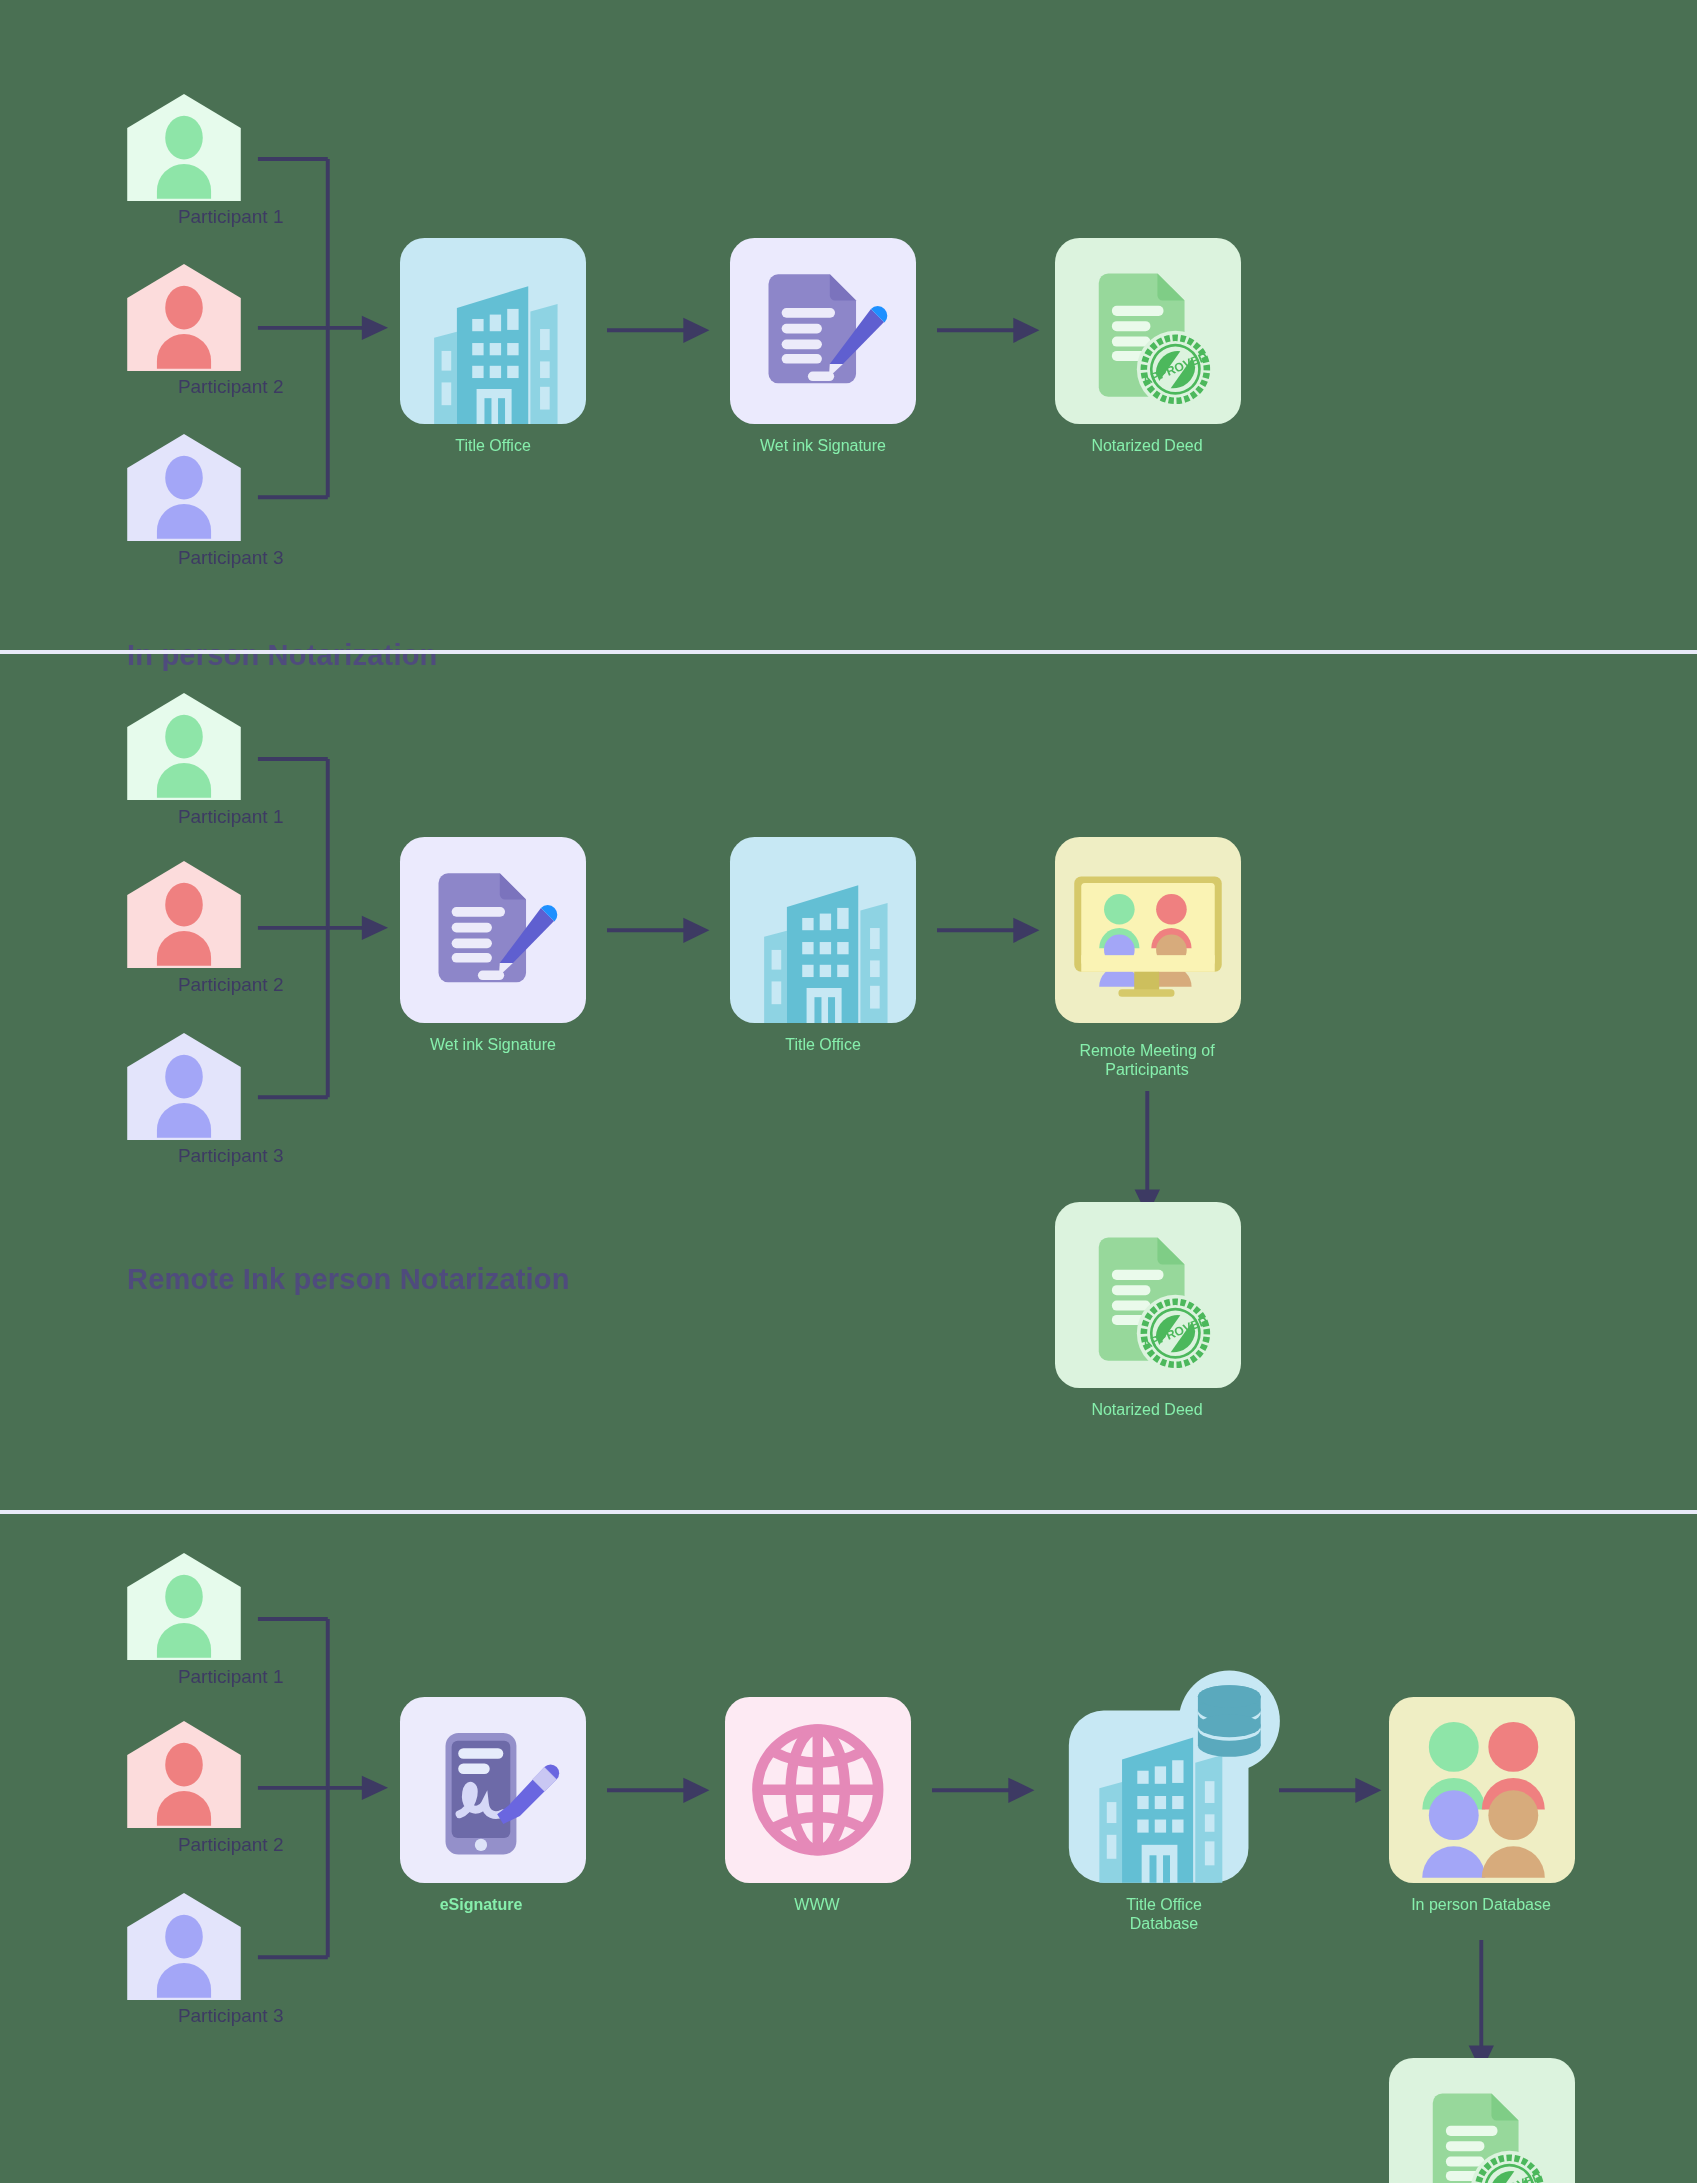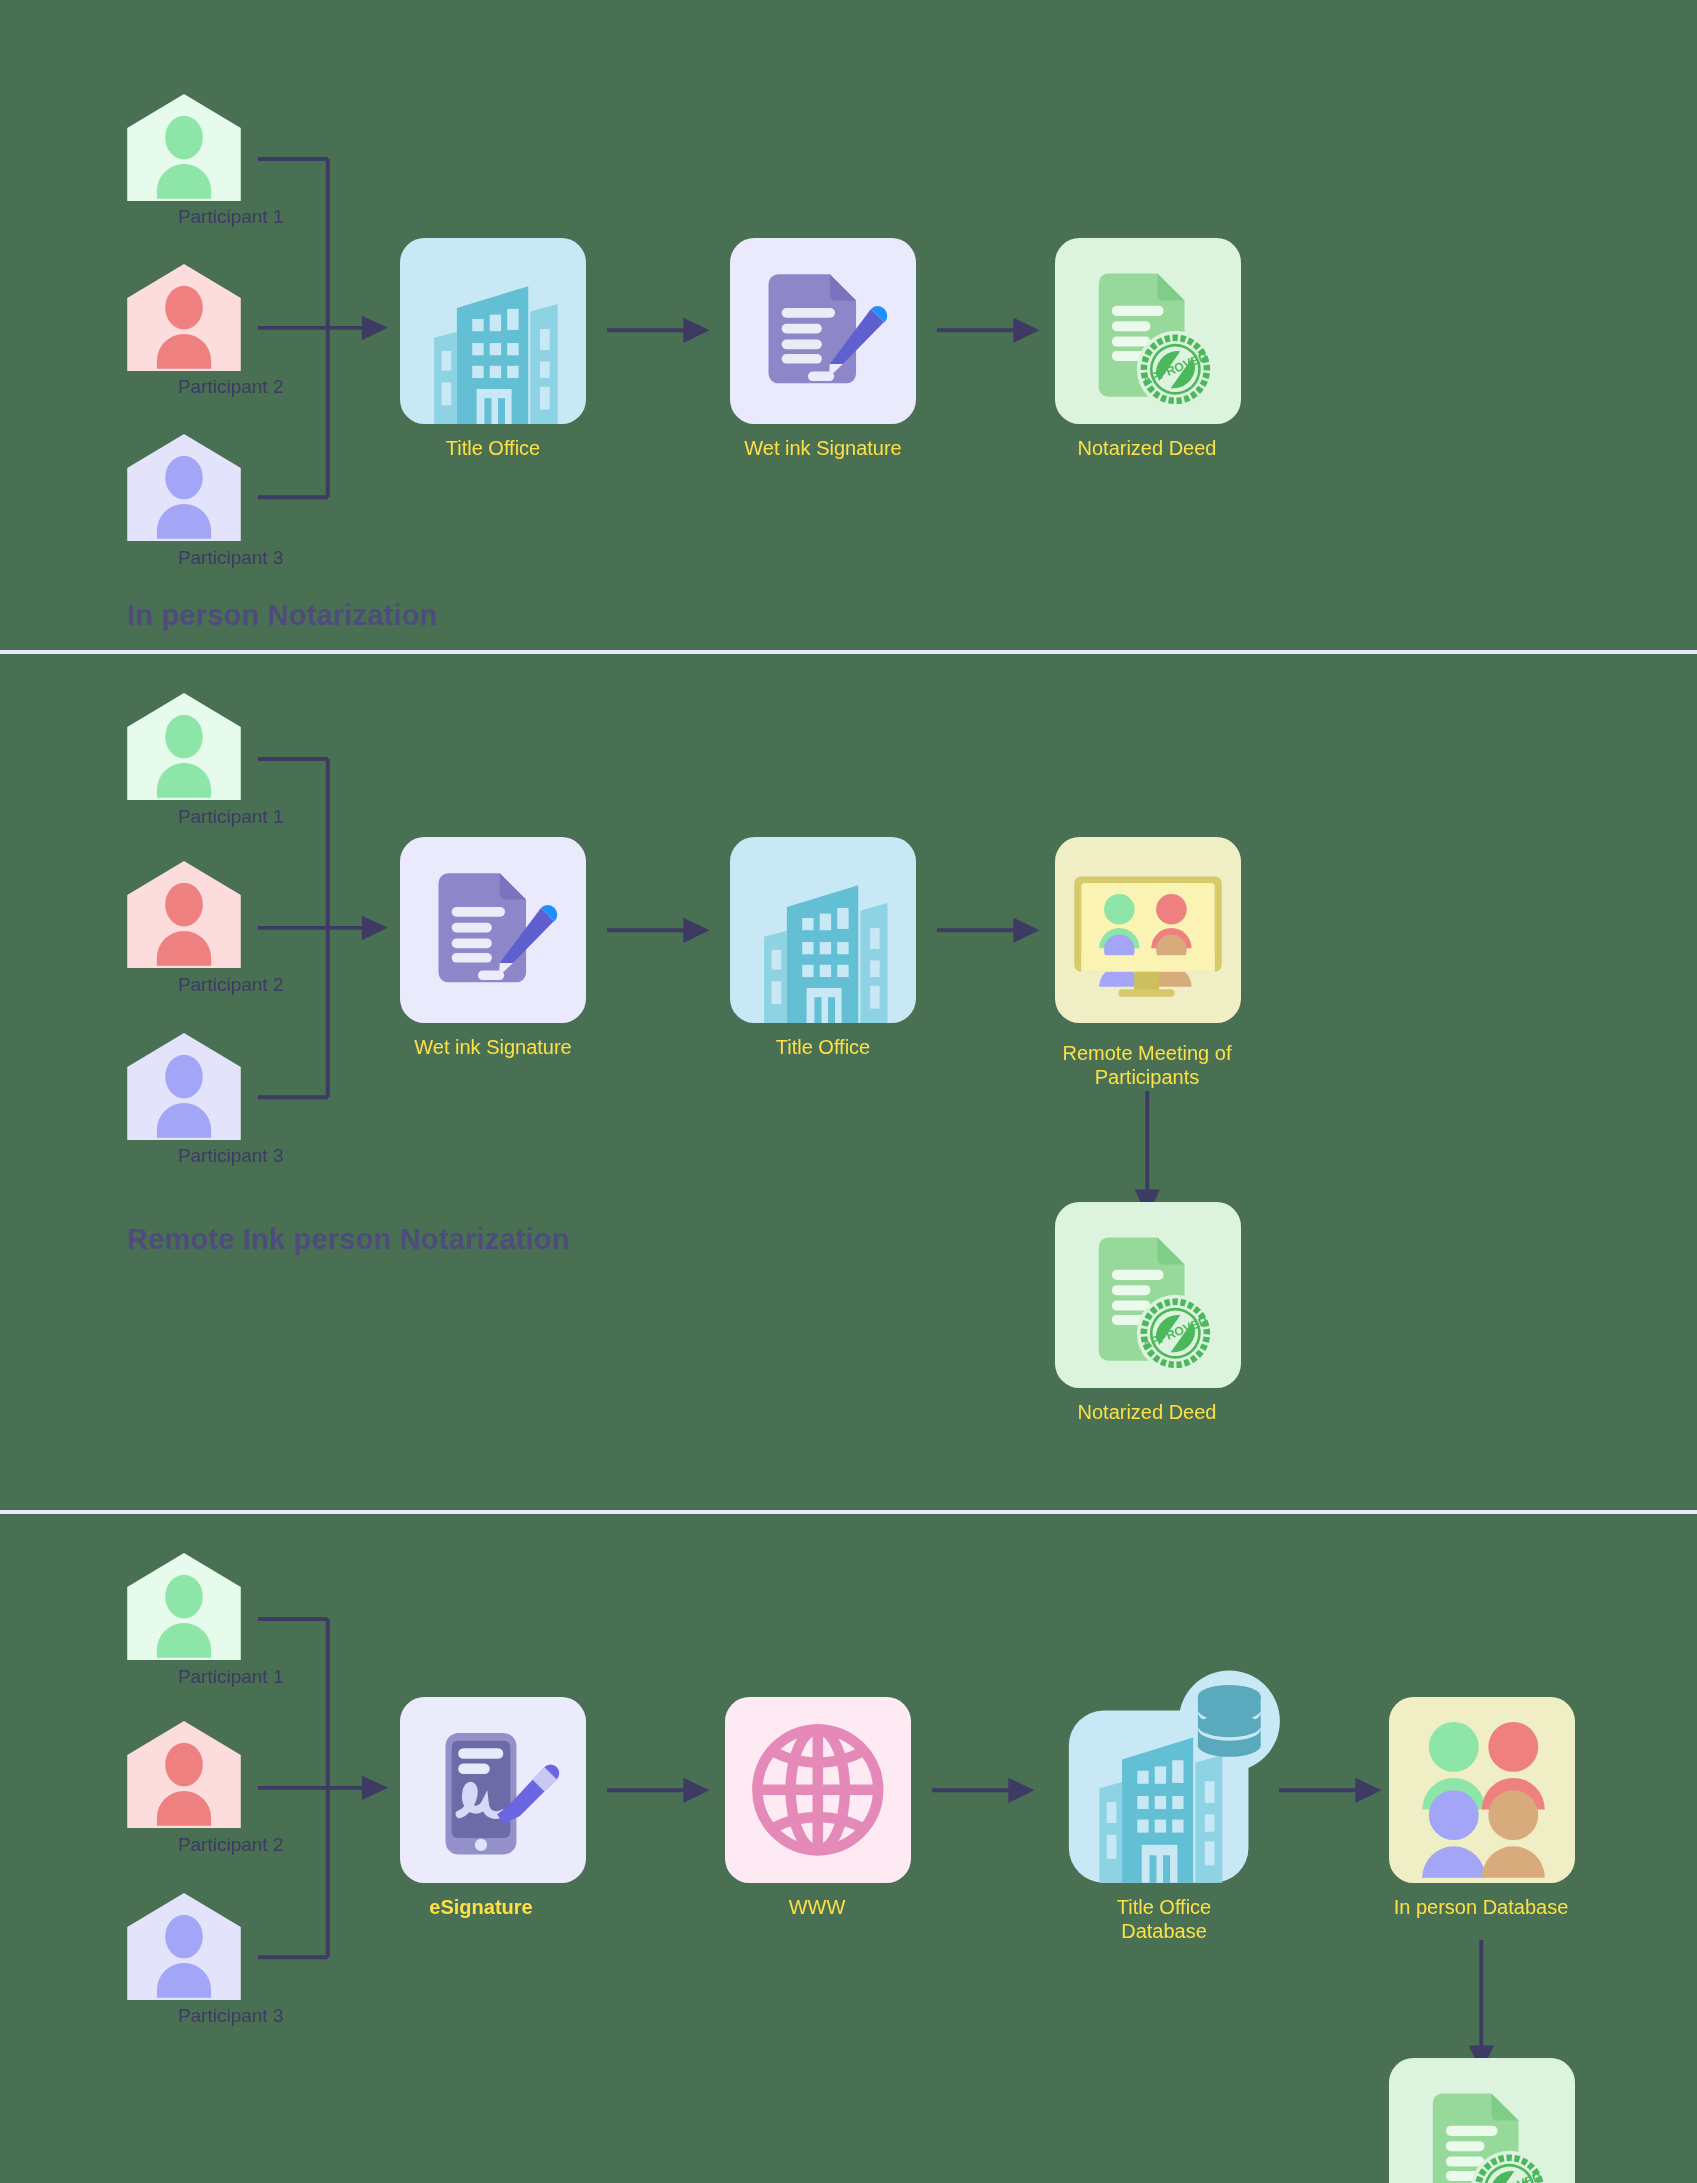--- a/index.html
+++ b/index.html
@@ -8,30 +8,30 @@
     background:#4a7053;
     font-family:"Liberation Sans", sans-serif;
     overflow:hidden;
     position:relative;
   }
   .panel{position:absolute;left:0;width:1697px;}
   .divider{position:absolute;left:0;width:1697px;height:4.4px;background:#e8eaf8;}
   .node{position:absolute;}
   .nlabel{
     position:absolute;left:50%;transform:translateX(-50%);
-    color:#fde047;font-size:20px;line-height:1.18;
+    color:#86efac;font-size:16px;line-height:1.18;
     text-align:center;white-space:pre-line;width:210px;
   }
   .plabel{
     position:absolute;left:50%;transform:translateX(-50%);
     color:#3d3a63;font-size:19px;text-align:right;width:201px;white-space:nowrap;
   }
   .section-title{
     position:absolute;color:#4f4b7d;font-size:29px;font-weight:bold;
-    letter-spacing:0.2px;white-space:nowrap;
+    letter-spacing:0.2px;white-space:nowrap;margin-top:40px;
   }
   .card{position:absolute;border-radius:24.5px;}
   svg{display:block;overflow:visible;}
 </style>
 </head>
 <body>
 
 <div class="panel" style="top:0;height:650px;">
 
   <div class="node" style="left:127px;top:94px;width:114px;height:107px;">

